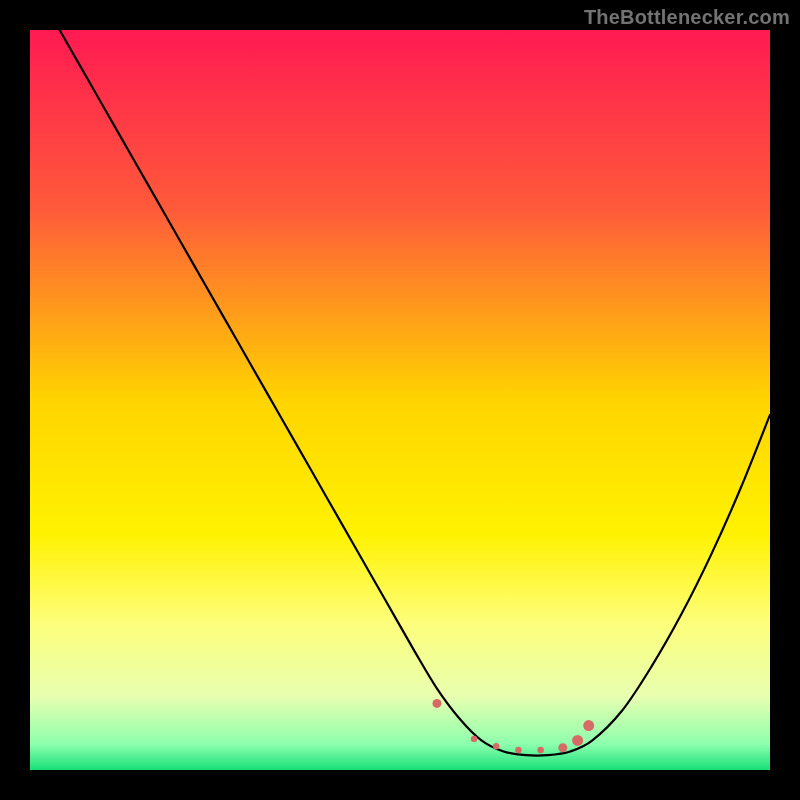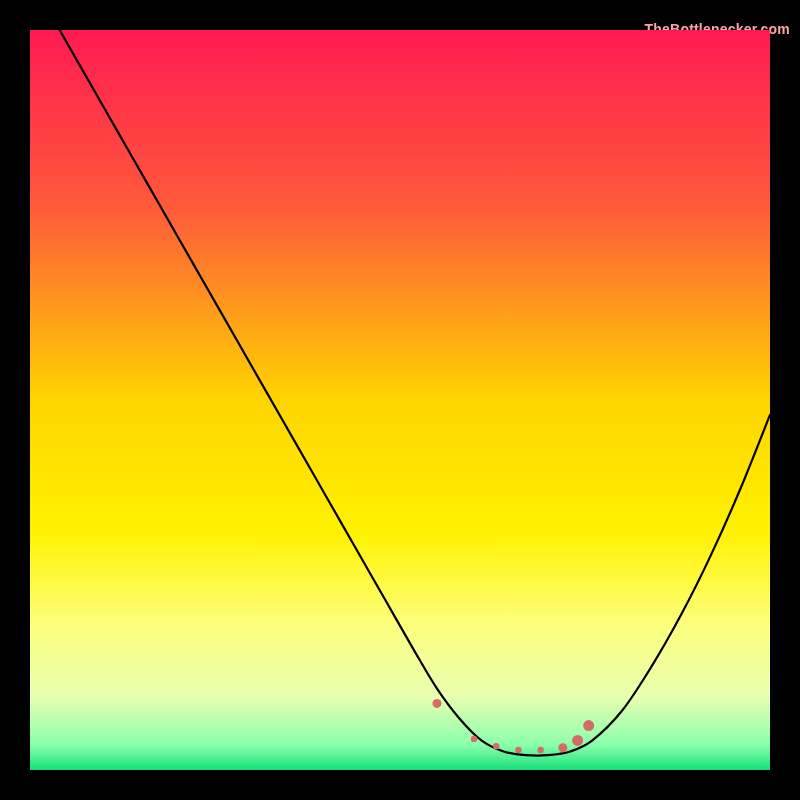--- a/index.html
+++ b/index.html
@@ -5,26 +5,26 @@
   * { margin: 0; padding: 0; box-sizing: border-box; }
   html, body { width: 800px; height: 800px; overflow: hidden; background: #000; }
   .frame {
     position: relative;
     width: 800px;
     height: 800px;
     background: #000;
   }
   .watermark {
     position: absolute;
-    top: 21px;
+    top: 6px;
     right: 10px;
     font-family: Arial, Helvetica, sans-serif;
-    font-size: 14px;
+    font-size: 20px;
     font-weight: 600;
-    color: #fca5a5;
+    color: #737373;
     letter-spacing: 0.2px;
   }
   .plot {
     position: absolute;
     left: 30px;
     top: 30px;
     width: 740px;
     height: 740px;
   }
   .plot svg { display: block; }

